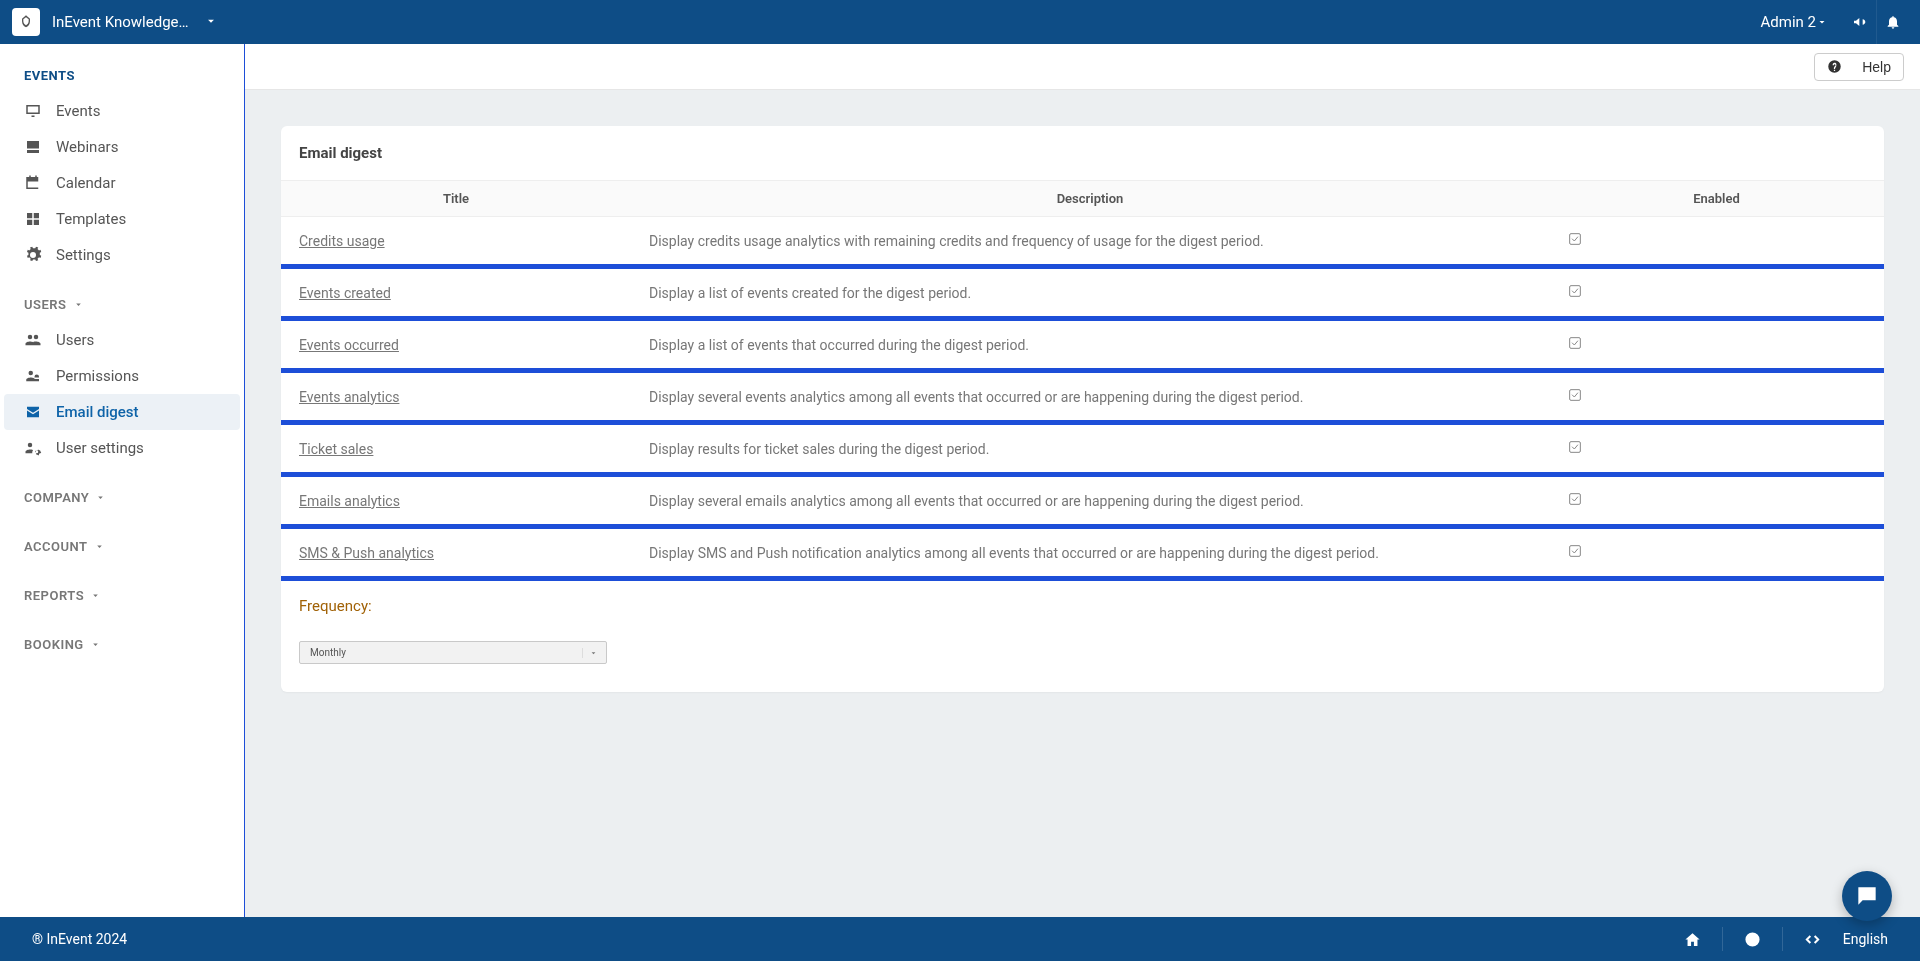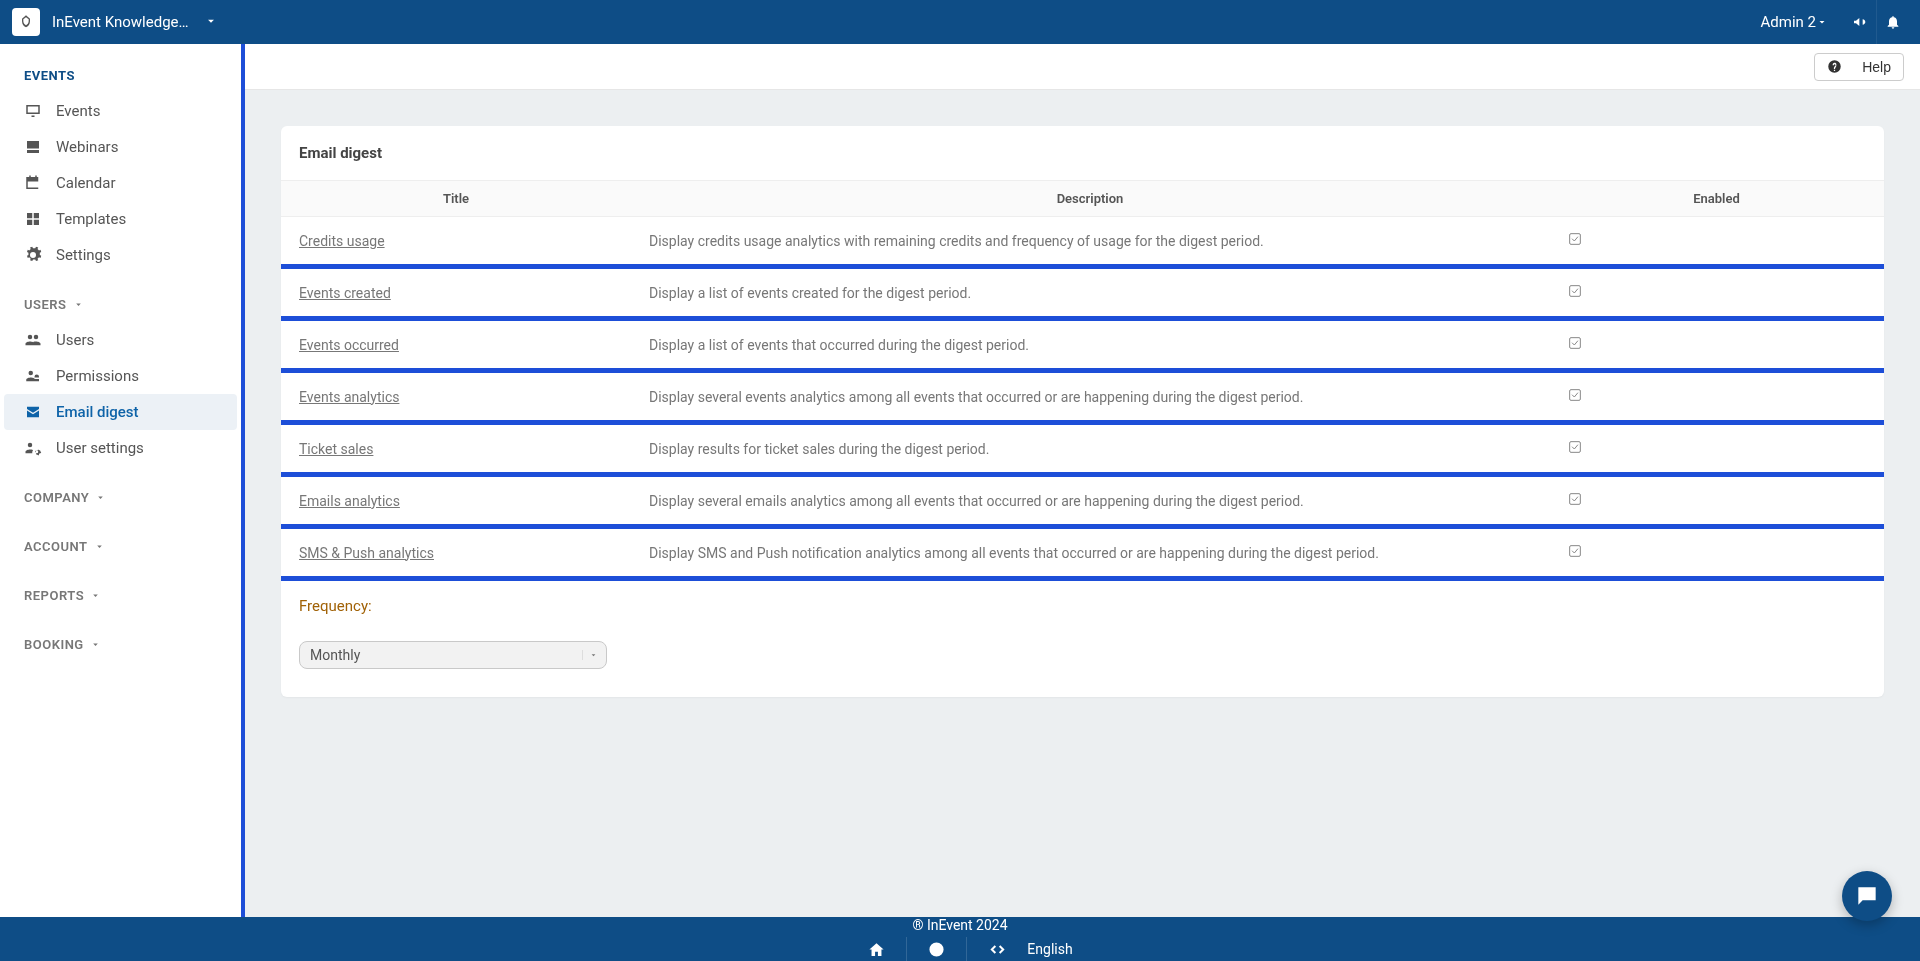--- a/index.html
+++ b/index.html
@@ -34,21 +34,21 @@
   .header-icon-btn + .header-icon-btn { border-left: 1px solid rgba(255,255,255,0.08); }
   .header-icon-btn svg { width: 16px; height: 16px; fill: #fff; }
 
   
   .main-wrap { flex: 1; display: flex; overflow: hidden; }
 
   
   .sidebar {
     width: 245px;
     background: #fff;
-    border-right: 4px solid #1d4ed8;
+    border-right: 1px solid #1d4ed8;
     overflow-y: auto;
     flex-shrink: 0;
     position: relative;
   }
   .sidebar::-webkit-scrollbar { width: 12px; }
   .sidebar::-webkit-scrollbar-track { background: #f2f2f2; border-left: 1px solid #e6e6e6; }
   .sidebar::-webkit-scrollbar-thumb { background: #ccc; border-radius: 6px; border: 2px solid #f2f2f2; }
 
   .sidebar-section-header {
     padding: 24px 24px 10px 24px;
@@ -157,25 +157,25 @@
   .enabled-cell svg { width: 16px; height: 16px; fill: none; stroke: #888; stroke-width: 1.5; }
 
   .card-footer { padding: 16px 18px 28px 18px; }
   .freq-label { font-size: 15px; color: #a16207; margin-bottom: 26px; }
   .select-wrap {
     display: inline-flex;
     align-items: center;
     justify-content: space-between;
     width: 308px;
     border: 1px solid #c9c9c9;
-    border-radius: 8px;
+    border-radius: 2px;
     background: #f2f2f2;
     padding: 5px 8px 5px 10px;
     cursor: pointer;
-    font-size: 14px;
+    font-size: 10px;
     color: #555;
   }
   .select-arrow { width: 16px; display: flex; align-items: center; justify-content: center; border-left: 1px solid #ddd; padding-left: 6px; }
   .select-arrow svg { width: 10px; height: 10px; fill: #777; }
 
   
   .chat-fab {
     position: fixed;
     right: 28px;
     bottom: 40px;
@@ -191,21 +191,20 @@
   
   .bottom-footer {
     height: 44px;
     background: #0e4d86;
     color: #fff;
     display: flex;
     align-items: center;
     padding: 0 32px 0 32px;
     flex-shrink: 0;
     font-size: 14px;
-    flex-direction: column;
   }
   .bottom-footer .footer-spacer { flex: 1; }
   .footer-right { display: flex; align-items: center; gap: 0; }
   .footer-icon { width: 60px; display: flex; align-items: center; justify-content: center; cursor: pointer; height: 24px; border-right: 1px solid rgba(255,255,255,0.15); }
   .footer-icon:last-of-type { border-right: none; }
   .footer-icon svg { width: 17px; height: 17px; fill: #fff; }
   .footer-lang { cursor: pointer; }
 </style>
 </head>
 <body>

